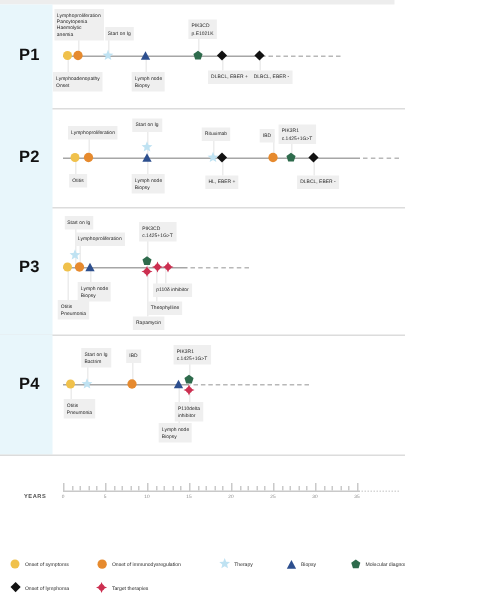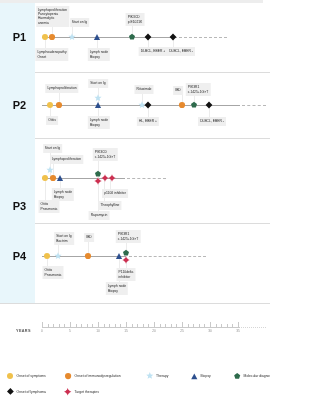--- a/index.html
+++ b/index.html
@@ -172,21 +172,21 @@
       <svg width="6.4" height="6.4" viewBox="0 0 6.4 6.4">
         <polygon points="3.20,0.00 6.24,2.21 5.08,5.79 1.32,5.79 0.16,2.21" fill="#2e6b4c"></polygon>
       </svg>
     </div>
     <div class="mk" style="left: 208.88px; top: 105px;">
       <svg width="6.8" height="6.8" viewBox="0 0 6.8 6.8">
         <polygon points="3.4,0 6.8,3.4 3.4,6.8 0,3.4" fill="#121212"></polygon>
       </svg>
     </div>
     <div class="pcol" style="top: 138px; height: 85px;"></div>
-    <div class="plabel" style="top: 171.8px; margin-top: 28px;">P3</div>
+    <div class="plabel" style="top: 171.8px;">P3</div>
     <div class="rule" style="top: 223px;"></div>
     <div class="tl" style="left: 42px; top: 178px; width: 82.88px;"></div>
     <div class="tl dash" style="left: 126.88px; top: 178px; width: 39.44px;"></div>
     <div class="lead" style="left: 49.84px; top: 148px; height: 30px;"></div>
     <div class="lead" style="left: 53.2px; top: 159px; height: 19px;"></div>
     <div class="lead" style="left: 98px; top: 152px; height: 26px;"></div>
     <div class="lead" style="left: 60.48px; top: 178px; height: 10px;"></div>
     <div class="lead" style="left: 45.36px; top: 178px; height: 22px;"></div>
     <div class="lead" style="left: 110.32px; top: 178px; height: 11px;"></div>
     <div class="lead" style="left: 104.16px; top: 178px; height: 23px;"></div>

